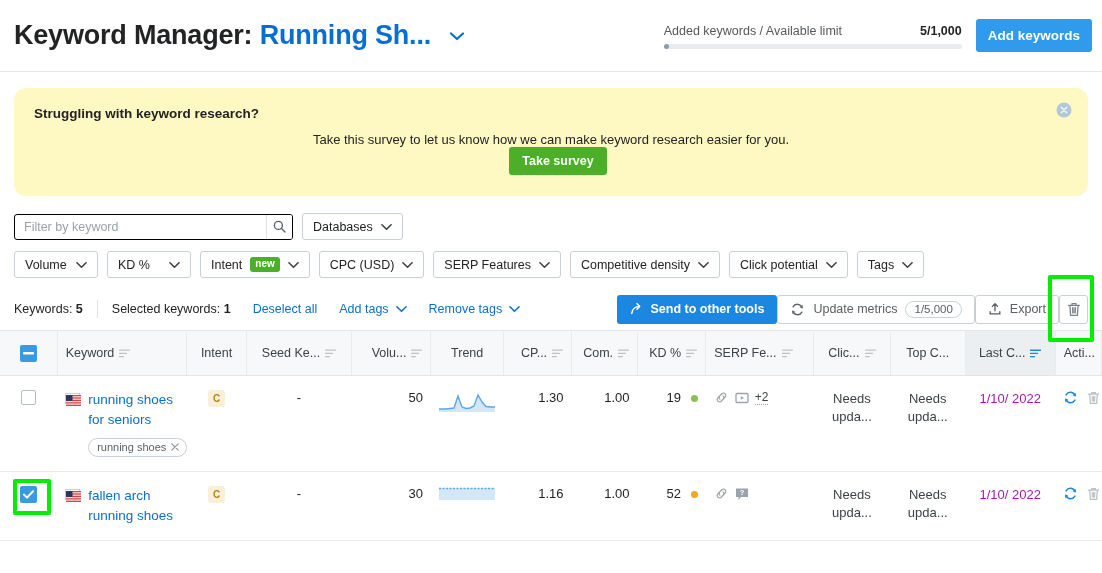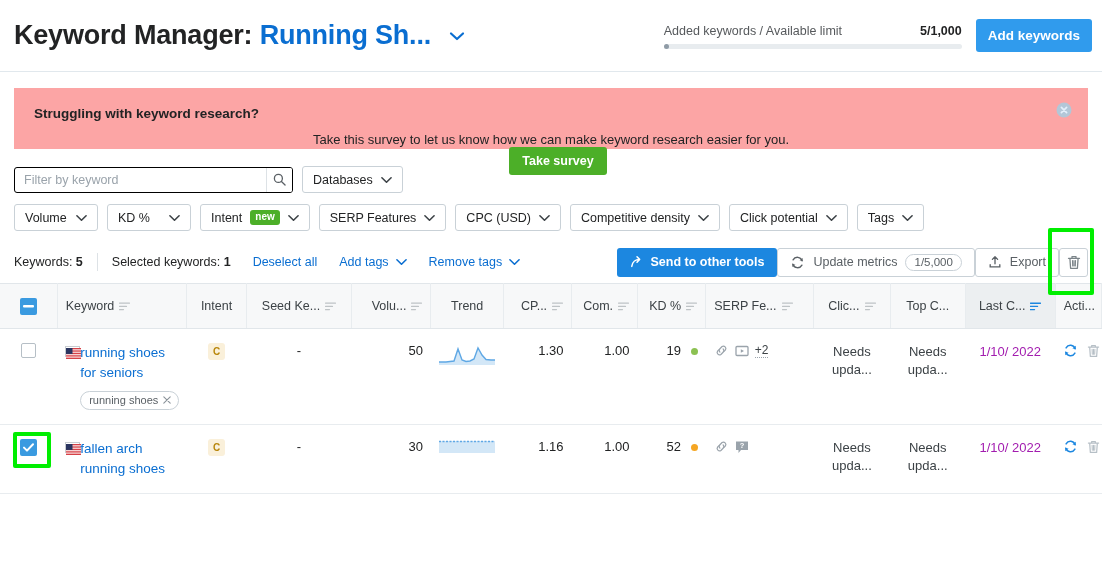--- a/index.html
+++ b/index.html
@@ -76,25 +76,25 @@
     font-weight: bold;
     padding: 9px 12px;
     cursor: pointer;
     font-family: inherit;
     white-space: nowrap;
   }
 
   
   .banner-wrap { padding: 16px 14px 0 14px; }
   .banner {
-    background: #fca5a5;
-    border-radius: 0;
+    background: #fef9c3;
+    border-radius: 12px;
     padding: 18px 20px 20px 20px;
     position: relative;
-    height: 61px;
+    height: 108px;
   }
   .banner-title {
     font-size: 13.5px;
     font-weight: bold;
     color: #222324;
     margin-bottom: 11px;
   }
   .banner-row { display: flex; align-items: center; flex-direction: column; }
   .banner-text { font-size: 13px; color: #222324; }
   .btn-survey {
@@ -309,21 +309,21 @@
   }
   .checkbox-minus {
     width: 17px; height: 17px;
     background: #3a9ae0;
     border-radius: 2px;
     display: inline-flex;
     align-items: center;
     justify-content: center;
     cursor: pointer;
   }
-  .kw-cell { display: flex; gap: 0; align-items: flex-start; }
+  .kw-cell { display: flex; gap: 8px; align-items: flex-start; }
   .flag {
     width: 15px; height: 11px;
     margin-top: 3px;
     flex: 0 0 auto;
     border: 0.5px solid #c8ccd0;
   }
   .kw-link {
     color: #0a6ed1;
     font-size: 13.5px;
     line-height: 20px;
@@ -444,27 +444,27 @@
         </svg>
     </button>
     <button class="pill">
       <span>Intent</span>
       <span class="badge-new">new</span>
       <svg width="11" height="8" viewBox="0 0 12 8" aria-hidden="true">
           <path d="M1 1.5 L6 6.5 L11 1.5" fill="none" stroke="#3c4246" stroke-width="1.7" stroke-linecap="round" stroke-linejoin="round"></path>
         </svg>
     </button>
     <button class="pill">
-      <span>SERP Features</span>
+      <span>CPC (USD)</span>
       <svg width="11" height="8" viewBox="0 0 12 8" aria-hidden="true">
           <path d="M1 1.5 L6 6.5 L11 1.5" fill="none" stroke="#3c4246" stroke-width="1.7" stroke-linecap="round" stroke-linejoin="round"></path>
         </svg>
     </button>
     <button class="pill">
-      <span>CPC (USD)</span>
+      <span>SERP Features</span>
       <svg width="11" height="8" viewBox="0 0 12 8" aria-hidden="true">
           <path d="M1 1.5 L6 6.5 L11 1.5" fill="none" stroke="#3c4246" stroke-width="1.7" stroke-linecap="round" stroke-linejoin="round"></path>
         </svg>
     </button>
     <button class="pill">
       <span>Competitive density</span>
       <svg width="11" height="8" viewBox="0 0 12 8" aria-hidden="true">
           <path d="M1 1.5 L6 6.5 L11 1.5" fill="none" stroke="#3c4246" stroke-width="1.7" stroke-linecap="round" stroke-linejoin="round"></path>
         </svg>
     </button>

